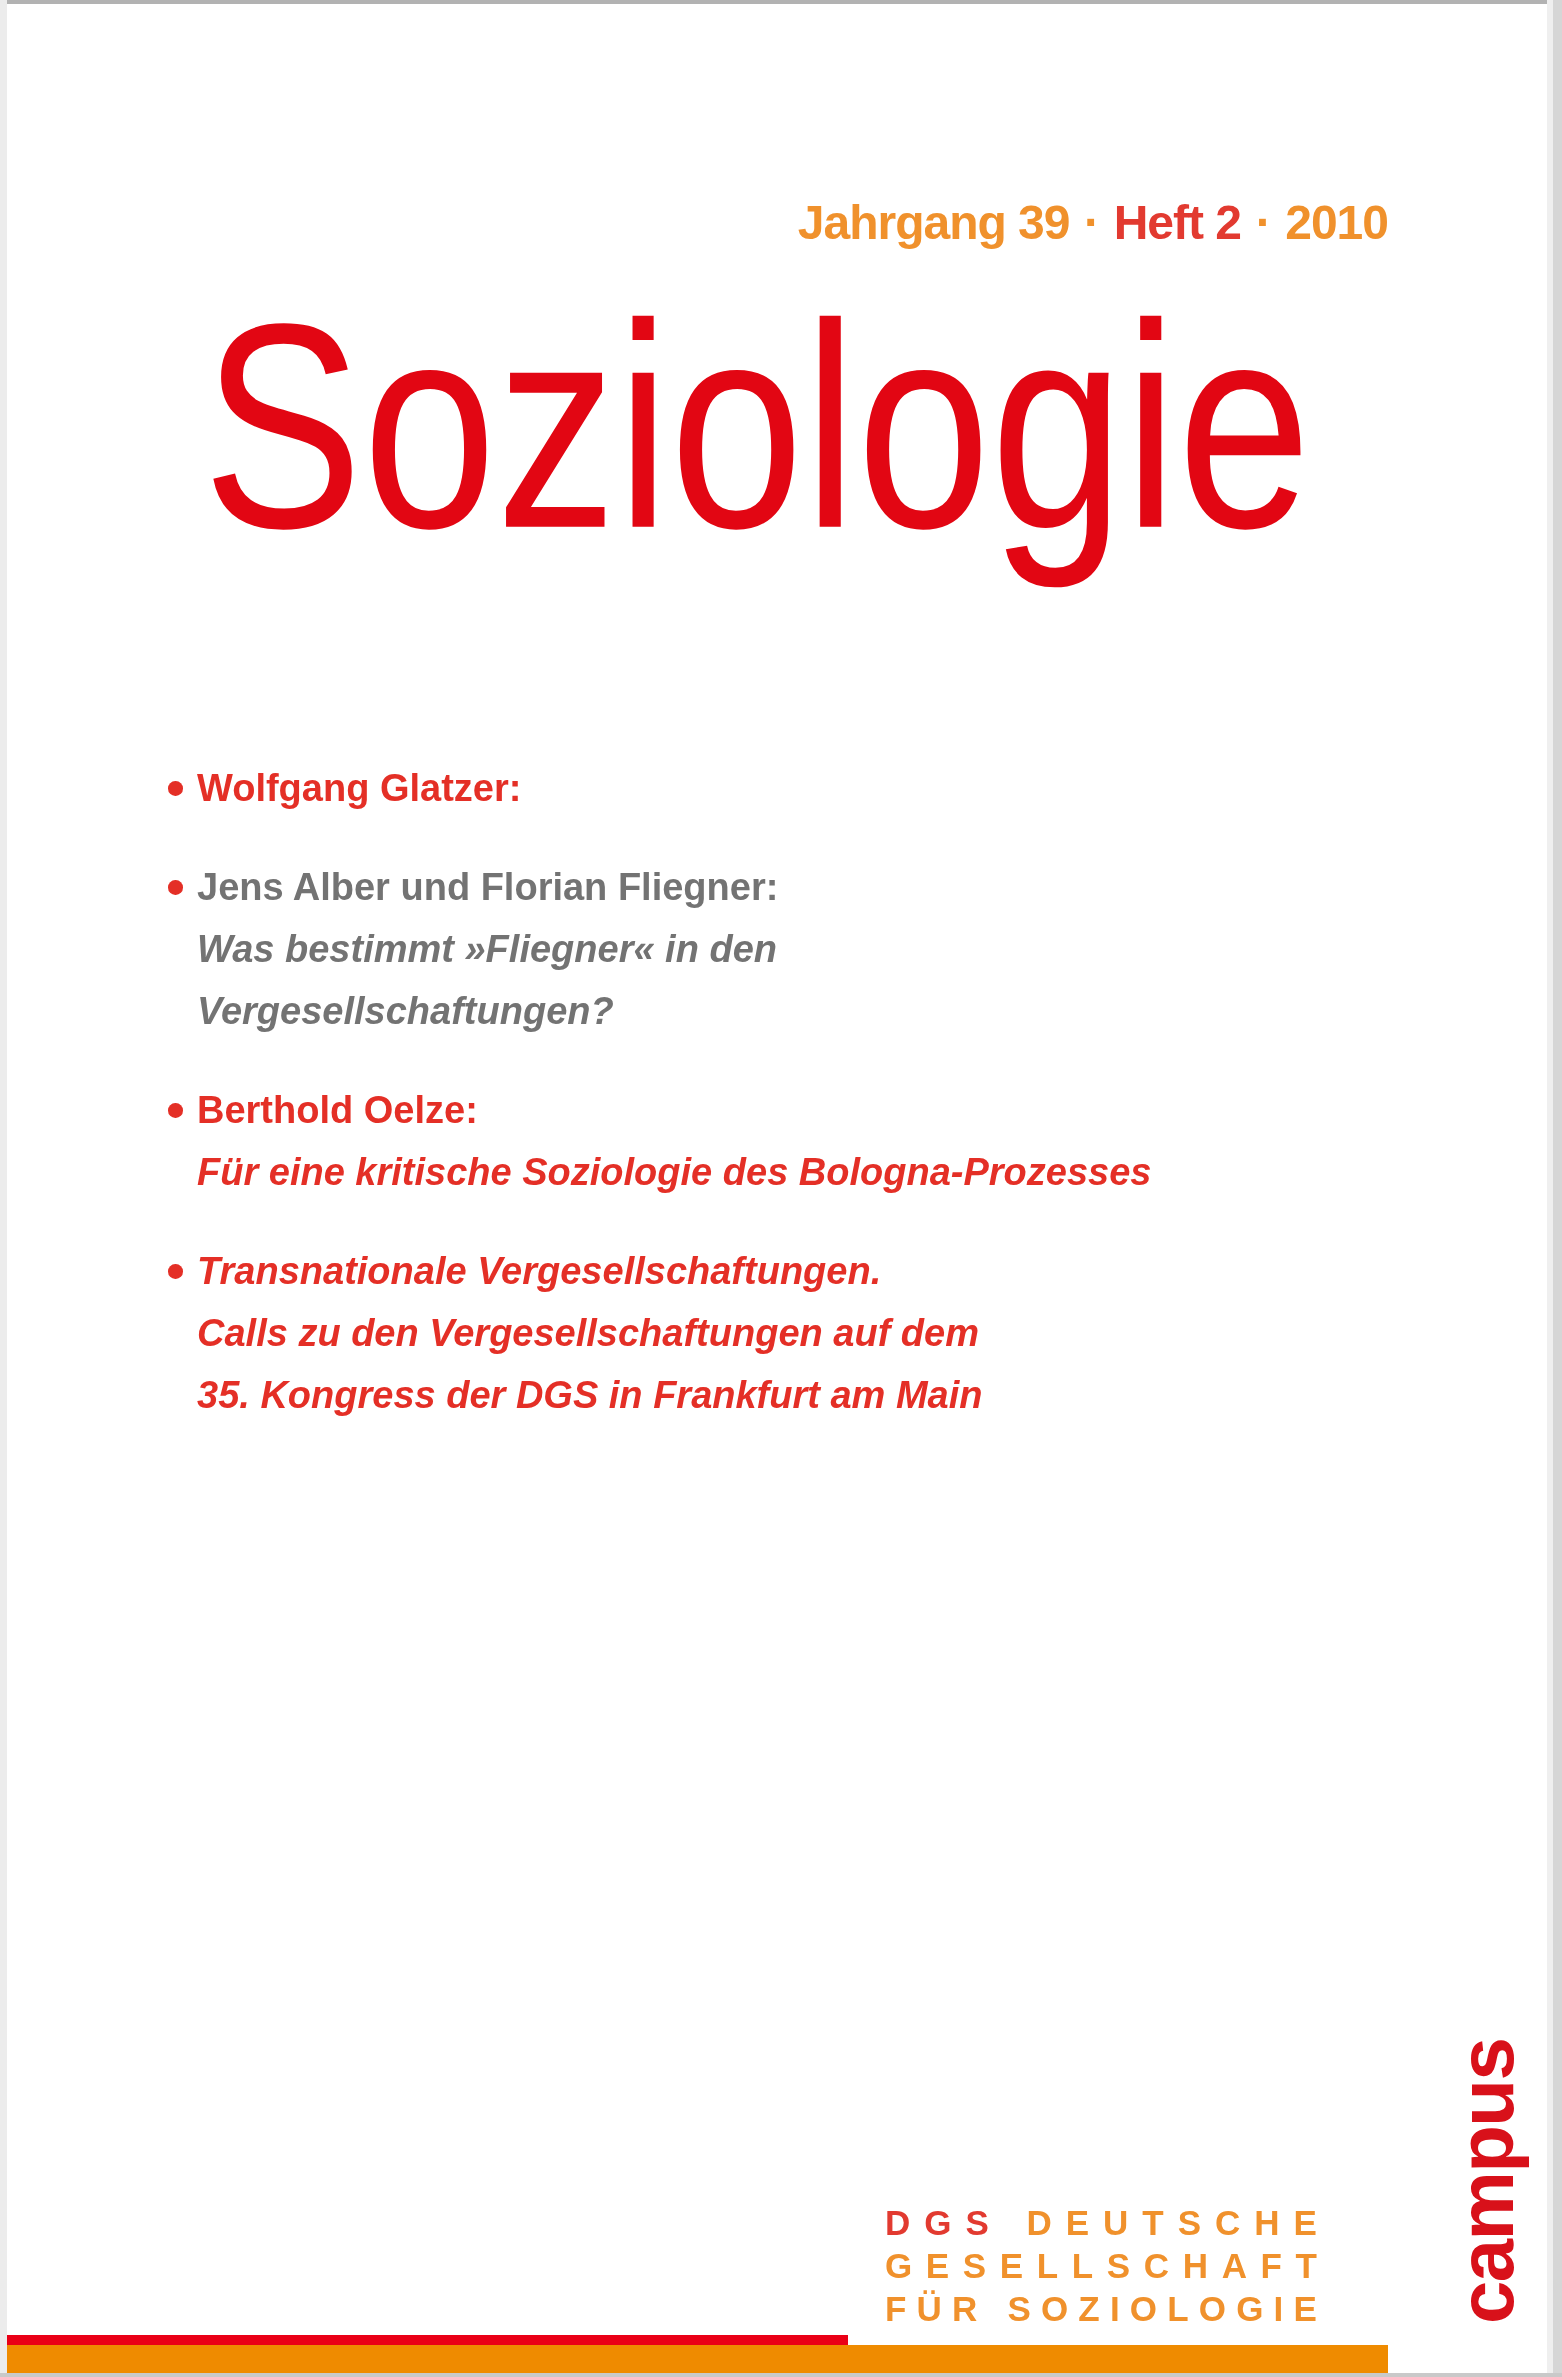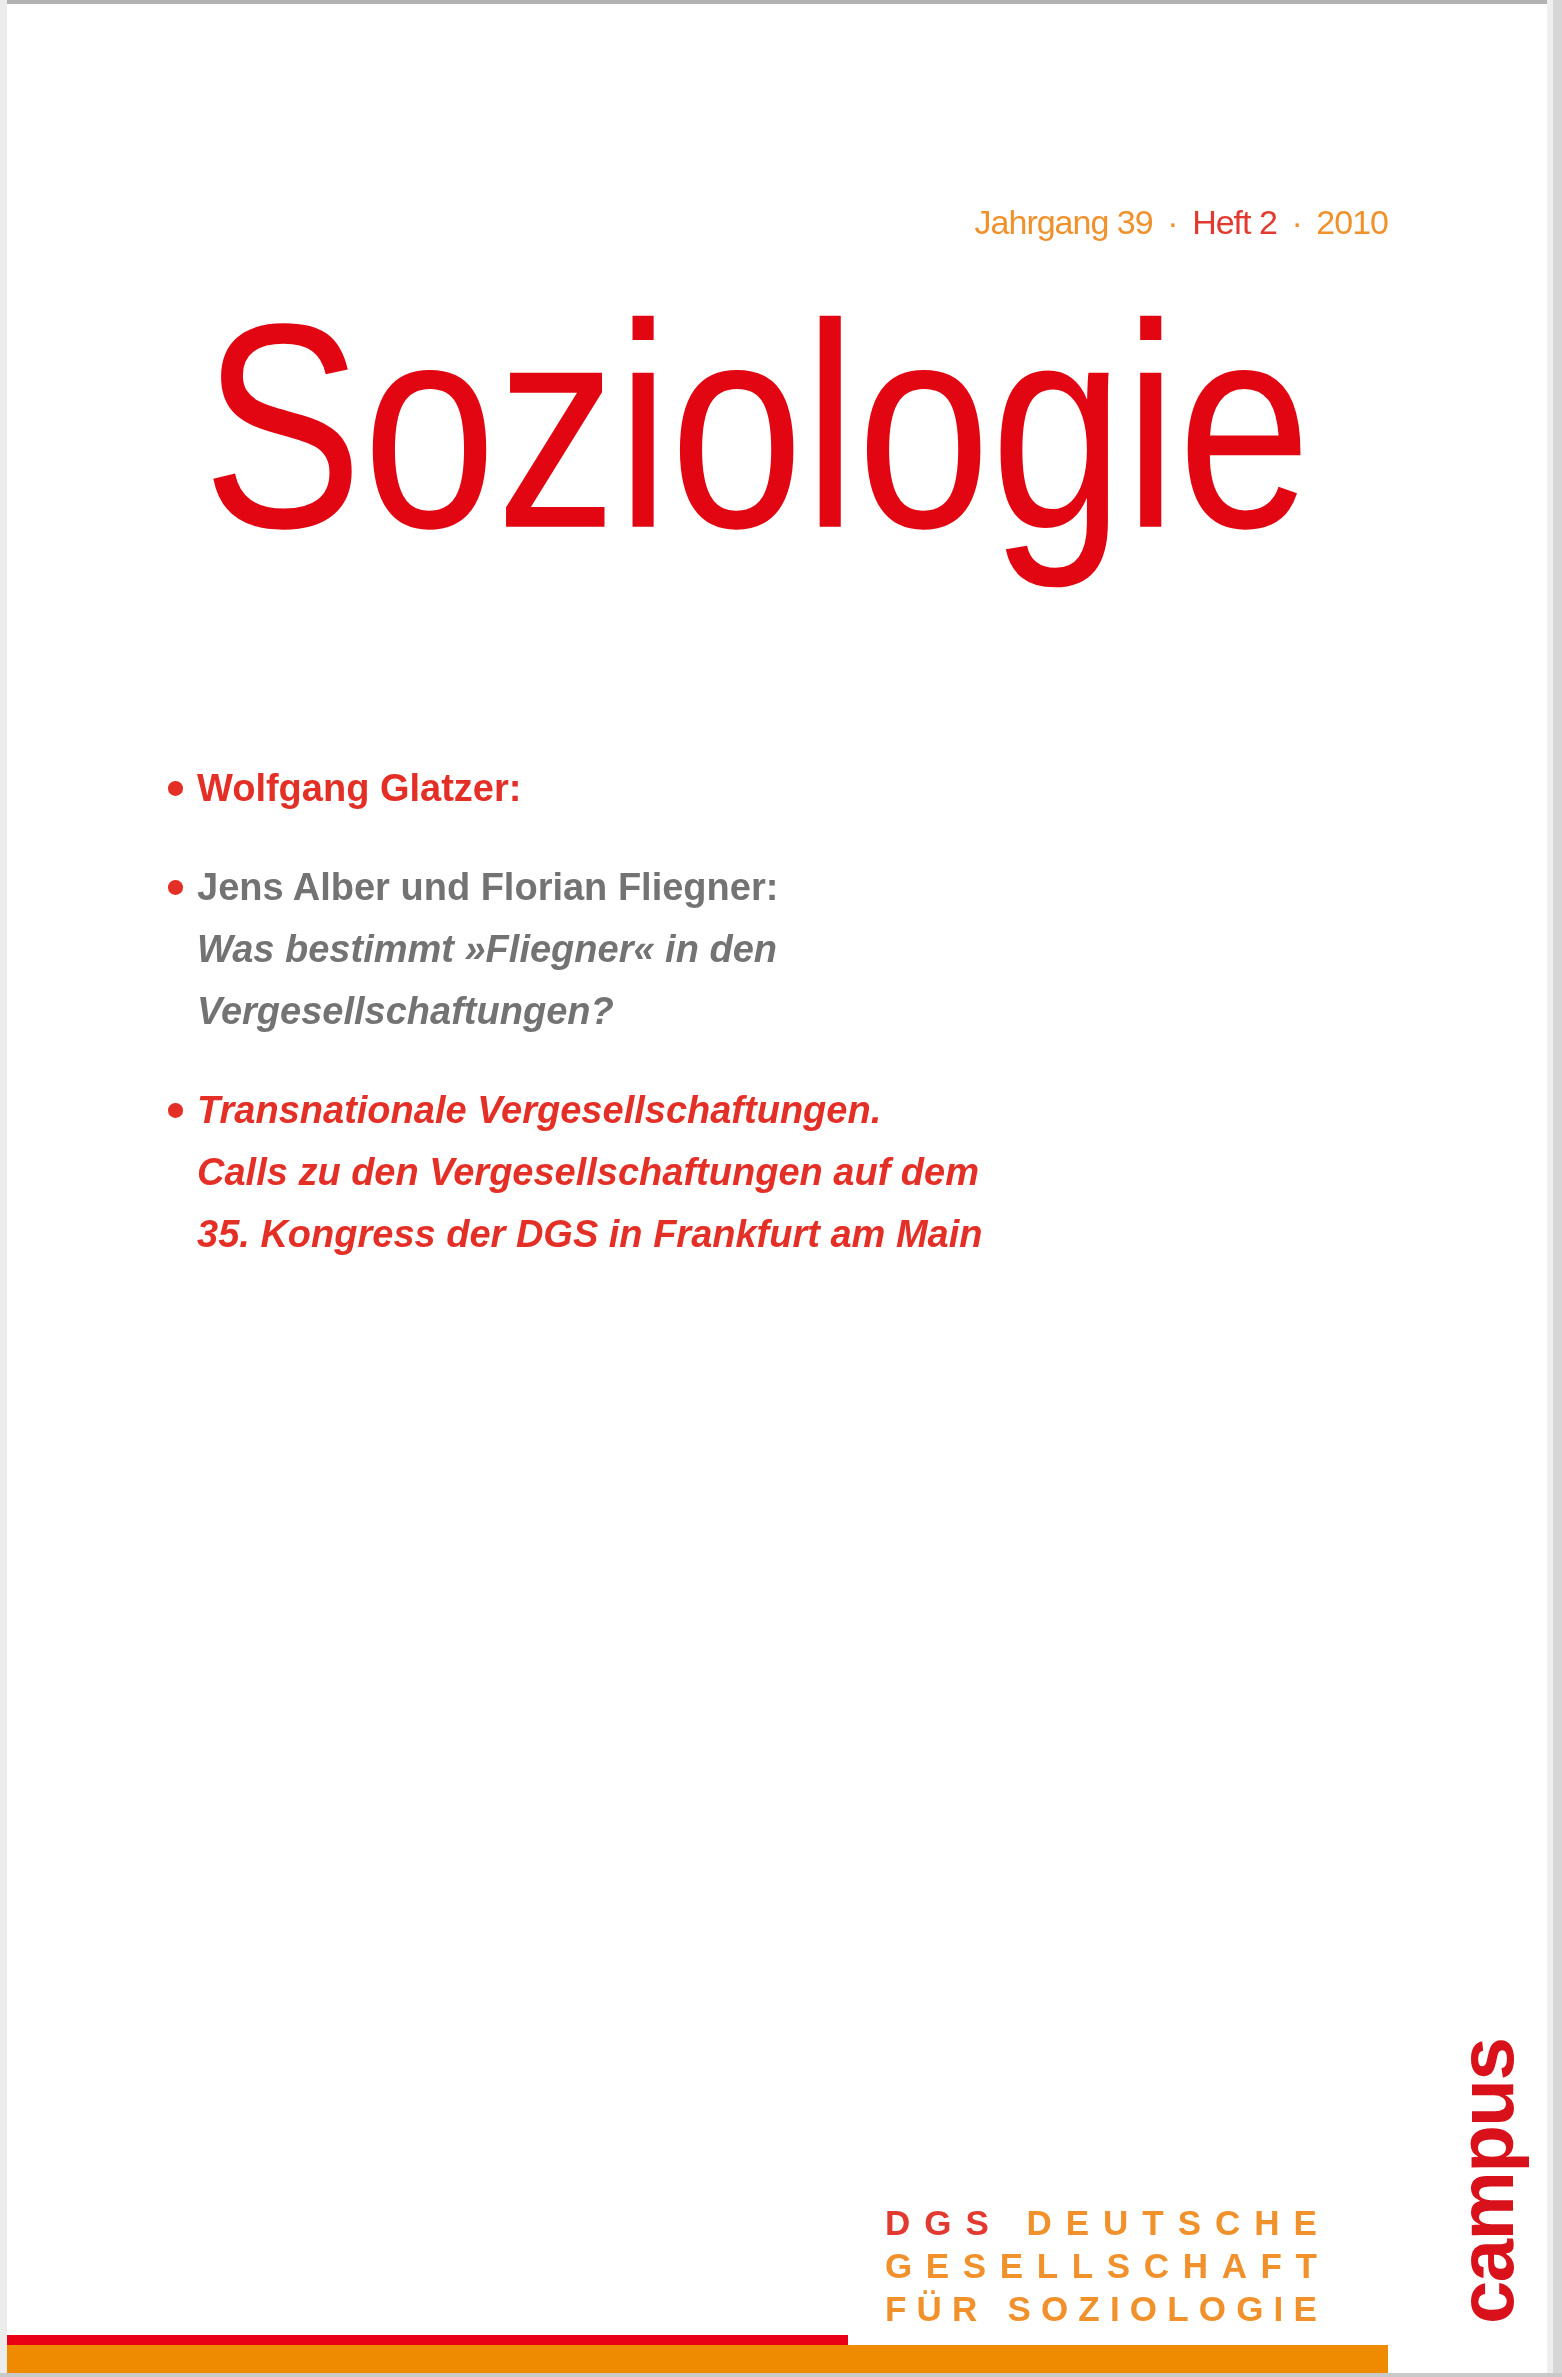--- a/index.html
+++ b/index.html
@@ -10,21 +10,21 @@
   
   .edge-top{position:absolute;left:0;top:0;width:1562px;height:3.6px;background:#b2b2b2;}
   .edge-left{position:absolute;left:0;top:0;width:6.8px;height:2377px;background:#ececec;}
   .edge-right-outer{position:absolute;right:0;top:0;width:8.9px;height:2377px;background:#d6d6d6;}
   .edge-right-inner{position:absolute;right:8.9px;top:0;width:5.7px;height:2377px;background:#efefef;}
   .edge-bottom{position:absolute;left:0;bottom:0;width:1562px;height:4.2px;background:#c9c9c9;}
 
   
   .issue-line{
     position:absolute;top:194px;right:174px;
-    font-size:34px;font-weight:normal;line-height:57px;letter-spacing:-1px;white-space:nowrap;
+    font-size:48px;font-weight:bold;line-height:57px;letter-spacing:-1px;white-space:nowrap;
   }
   .issue-sep{margin:0 14.6px;}
 
   
   .title-svg{position:absolute;left:202px;top:290px;}
 
   
   .contents{position:absolute;left:197px;top:702px;width:1198px;}
   .contents-heading{font-size:46px;font-weight:bold;line-height:62px;margin:0;}
   .contents-list{list-style:none;margin:0;padding:0;}
@@ -68,20 +68,25 @@
           <span class="item-line">Wolfgang Glatzer:</span>
         </li>
         <li class="content-item" style="color: #737373;">
           <span class="bullet" style="background: rgb(228, 47, 38);"></span>
           <span class="item-line">Jens Alber und Florian Fliegner:</span>
           <span class="item-line italic">Was bestimmt »Fliegner« in den</span>
           <span class="item-line italic">Vergesellschaftungen?</span>
         </li>
         <li class="content-item" style="color: rgb(228, 47, 38);">
           <span class="bullet" style="background: rgb(228, 47, 38);"></span>
+          <span class="item-line">Berthold Oelze:</span>
+          <span class="item-line italic">Für eine kritische Soziologie des Bologna-Prozesses</span>
+        </li>
+        <li class="content-item" style="color: rgb(228, 47, 38);">
+          <span class="bullet" style="background: rgb(228, 47, 38);"></span>
           <span class="item-line italic">Transnationale Vergesellschaftungen.</span>
           <span class="item-line italic">Calls zu den Vergesellschaftungen auf dem</span>
           <span class="item-line italic">35. Kongress der DGS in Frankfurt am Main</span>
         </li>
       </ul>
   </div>
 
   <div class="dgs">
       <div class="dgs-line"><span style="color: rgb(226, 58, 48);">D</span><span style="color: rgb(226, 58, 48);">G</span><span style="color: rgb(226, 58, 48);">S</span><span style="color: rgb(240, 145, 44);">&nbsp;</span><span style="color: rgb(240, 145, 44);">D</span><span style="color: rgb(240, 145, 44);">E</span><span style="color: rgb(240, 145, 44);">U</span><span style="color: rgb(240, 145, 44);">T</span><span style="color: rgb(240, 145, 44);">S</span><span style="color: rgb(240, 145, 44);">C</span><span style="color: rgb(240, 145, 44);">H</span><span style="color: rgb(240, 145, 44);">E</span></div>
       <div class="dgs-line"><span style="color: rgb(240, 145, 44);">G</span><span style="color: rgb(240, 145, 44);">E</span><span style="color: rgb(240, 145, 44);">S</span><span style="color: rgb(240, 145, 44);">E</span><span style="color: rgb(240, 145, 44);">L</span><span style="color: rgb(240, 145, 44);">L</span><span style="color: rgb(240, 145, 44);">S</span><span style="color: rgb(240, 145, 44);">C</span><span style="color: rgb(240, 145, 44);">H</span><span style="color: rgb(240, 145, 44);">A</span><span style="color: rgb(240, 145, 44);">F</span><span style="color: rgb(240, 145, 44);">T</span></div>

